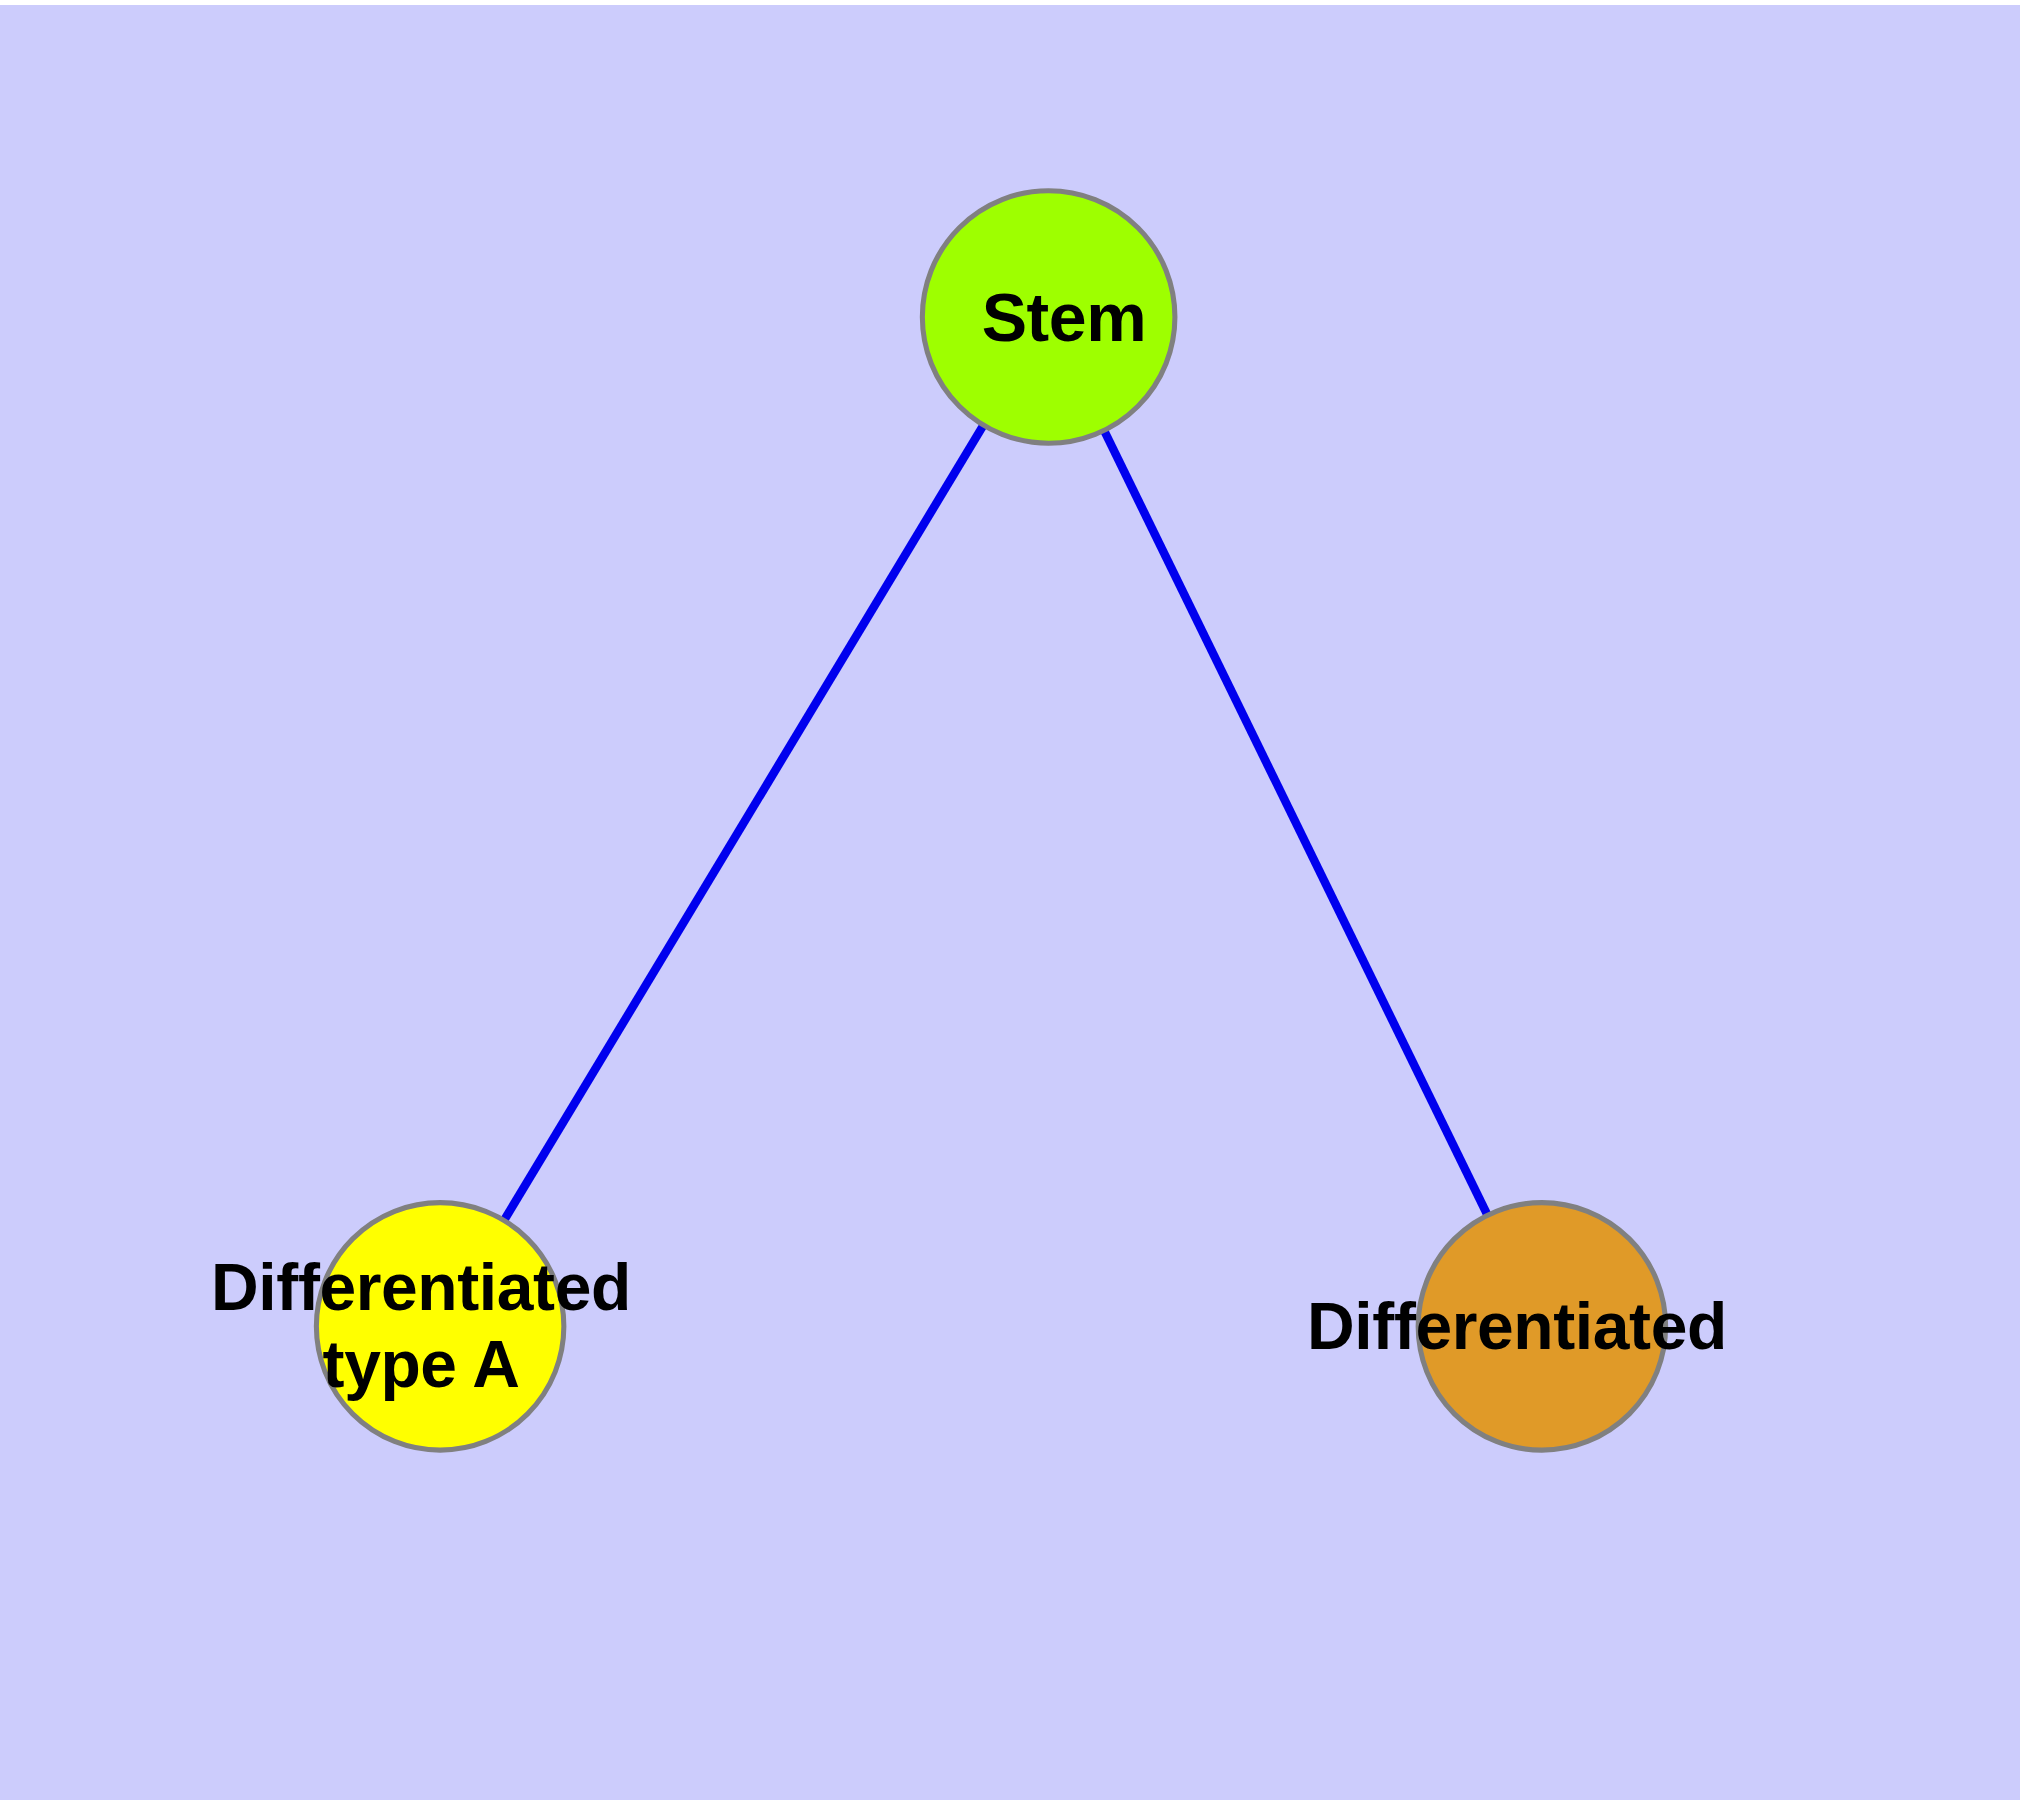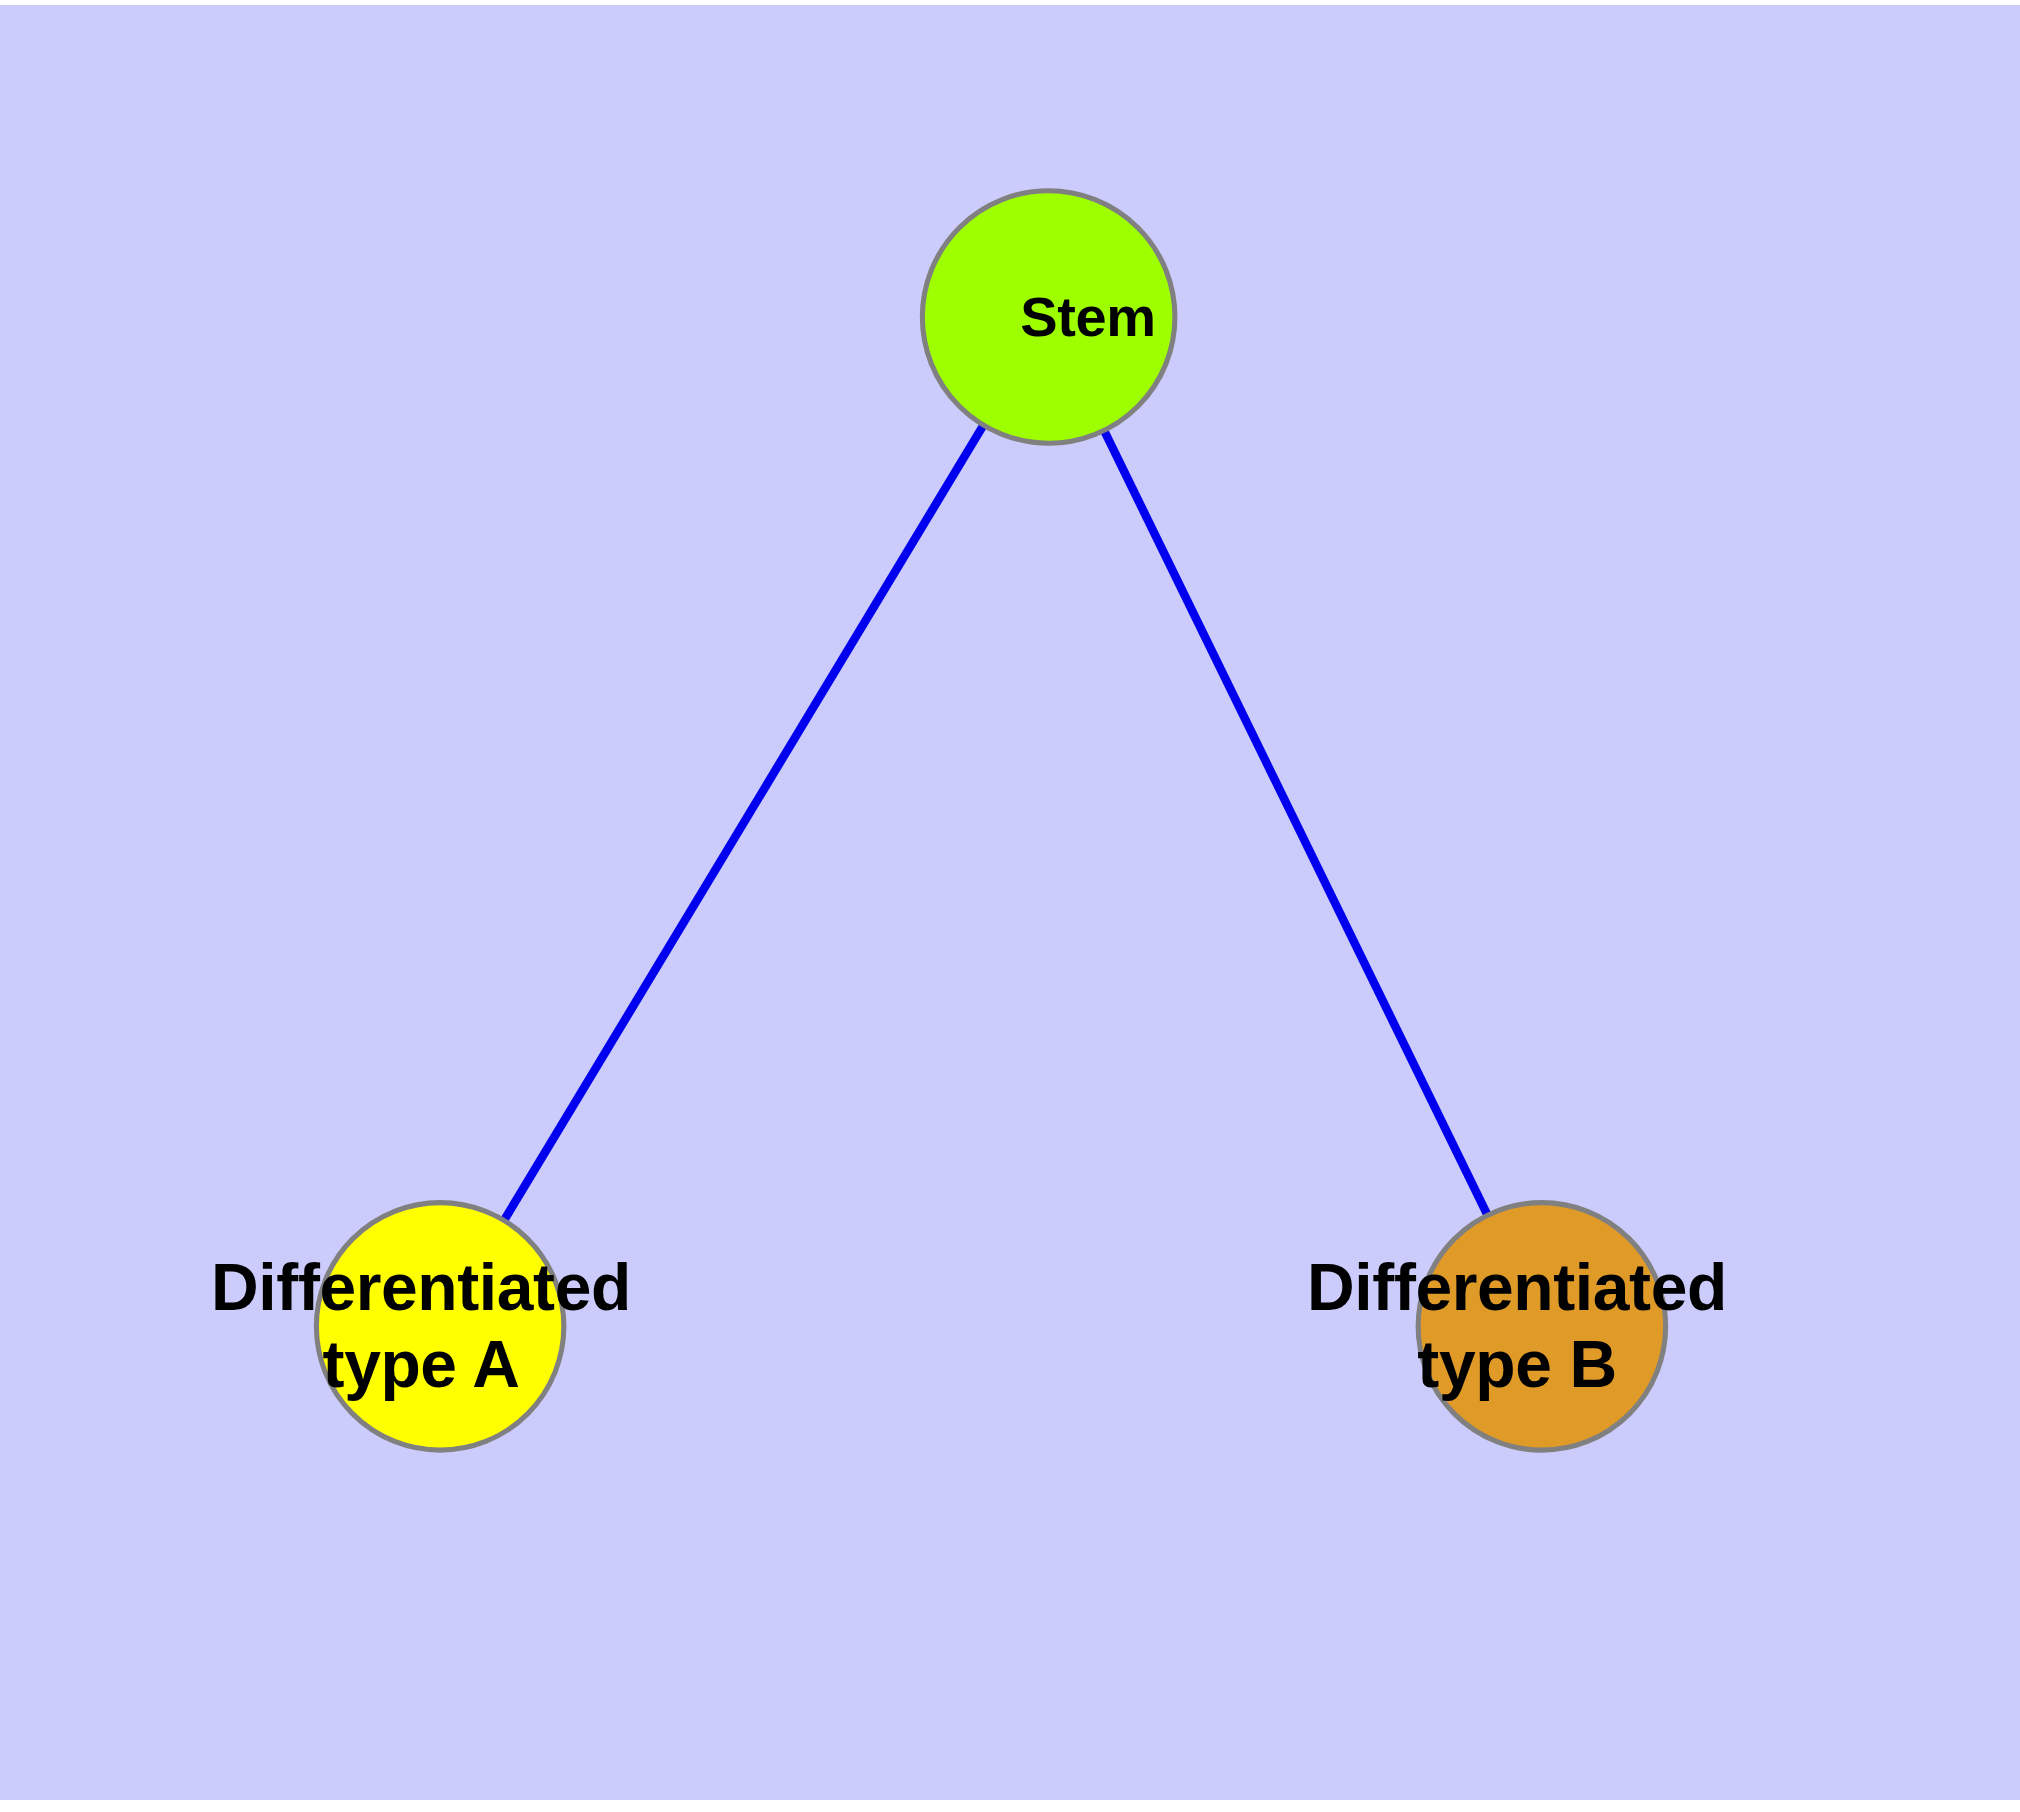--- a/index.html
+++ b/index.html
@@ -35,22 +35,22 @@
     color: #000000;
     font-weight: bold;
     font-family: "Liberation Sans", "DejaVu Sans", sans-serif;
     text-align: center;
     white-space: pre;
     line-height: 1.16;
     letter-spacing: -0.4px;
     pointer-events: none;
   }
   #label-stem {
-    font-size: 56px;
-    left: 1088px;
+    font-size: 68px;
+    left: 1064px;
     top: 317px;
     transform: translate(-50%, -50%);
   }
   #label-diff-a {
     font-size: 66px;
     left: 421px;
     top: 1326px;
     transform: translate(-50%, -50%);
   }
   #label-diff-b {
@@ -78,16 +78,16 @@
       <circle cx="1237" cy="374" r="149" fill="#9eff00" stroke="#808080" stroke-width="6"></circle>
       <circle cx="519" cy="1565" r="146" fill="#ffff00" stroke="#808080" stroke-width="6"></circle>
       <circle cx="1819" cy="1565" r="146" fill="#e09a28" stroke="#808080" stroke-width="6"></circle>
     </g>
   </svg>
 
   <div class="node-label" id="label-stem" style="color: rgb(0, 0, 0);">Stem</div>
 
   <div class="node-label" id="label-diff-a" style="color: rgb(0, 0, 0);"><span>Differentiated</span><br><span>type A</span></div>
 
-  <div class="node-label" id="label-diff-b" style="color: rgb(0, 0, 0);"><span>Differentiated</span><br><span>type B</span></div>
+  <div class="node-label" id="label-diff-b" style="color: rgb(0, 0, 0);"><span>Differentiated</span><br></div>
 
 </div>
 
 
 </body></html>

